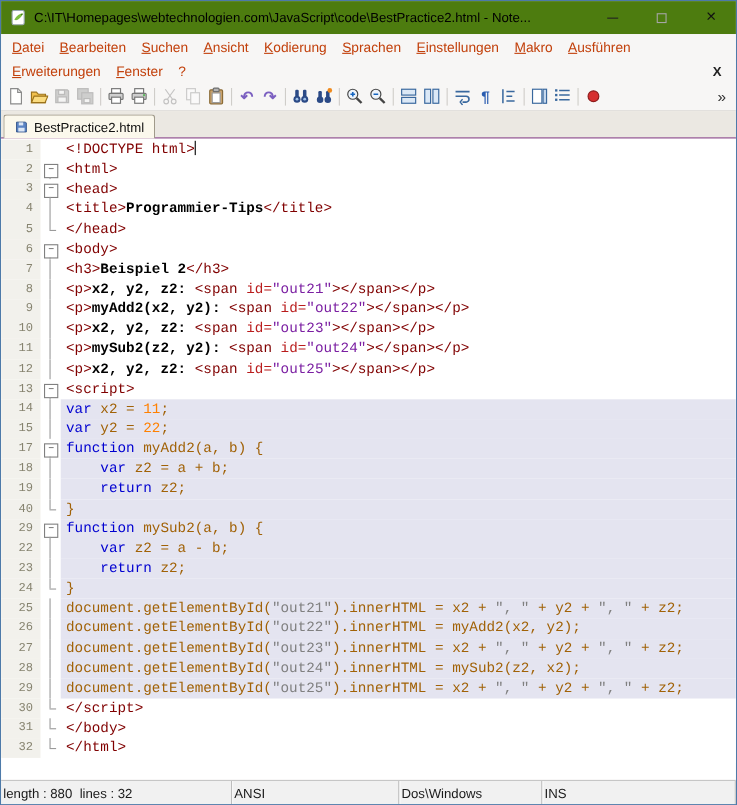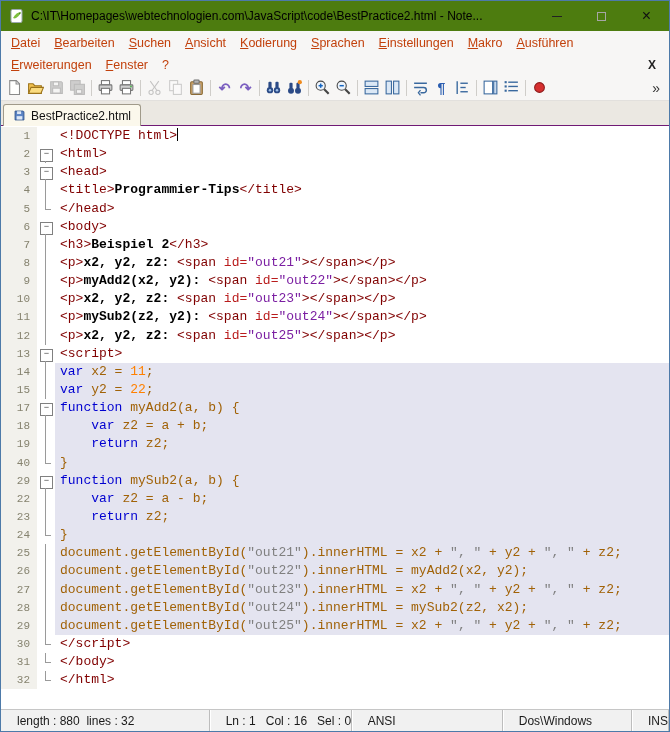--- a/index.html
+++ b/index.html
@@ -54,21 +54,21 @@
   .av{color:#7b1fa2}
   .tx{color:#000;font-weight:700}
   .kw{color:#0000d0;font-weight:400}
   .nu{color:#ff8000}
   .st{color:#808080}
   .pl{color:#a16207}
   .caret{display:inline-block;width:1px;height:13px;background:#000;vertical-align:-2px}
 
   
   .statusbar{flex:0 0 22px;background:#f1f1f1;border-top:1px solid #c6c6c6;display:flex;align-items:stretch;font-size:12px;color:#1a1a1a;overflow:hidden}
-  .seg{display:flex;align-items:center;padding-left:16px;white-space:pre;border-right:1px solid #bdbdbd;box-shadow:1px 0 0 #fff}
+  .seg{display:flex;align-items:center;padding-left:2px;white-space:pre;border-right:1px solid #bdbdbd;box-shadow:1px 0 0 #fff}
   .s1{width:210px}.s2{width:142px}.s3{width:130px}.s4{width:152px}.s5{flex:1}
 </style>
 </head>
 <body>
 
 <div class="window">
 
   <div class="titlebar">
     <span class="app-icon">
       <svg viewBox="0 0 16 16">
@@ -447,19 +447,18 @@
         <div class="lnrow">
           <span class="num">32</span>
           <span class="fold end"></span>
           <span class="code"><span class="tg">&lt;/html&gt;</span></span>
         </div>
       </div>
   </div>
 
   <div class="statusbar">
     <span class="seg s1">length : 880  lines : 32</span>
-    <span class="seg s2">Ln : 1   Col : 16   Sel : 0</span>
     <span class="seg s4">ANSI</span>
     <span class="seg s3">Dos\Windows</span>
     <span class="seg s5">INS</span>
   </div>
 
 </div>
 
 </body></html>

